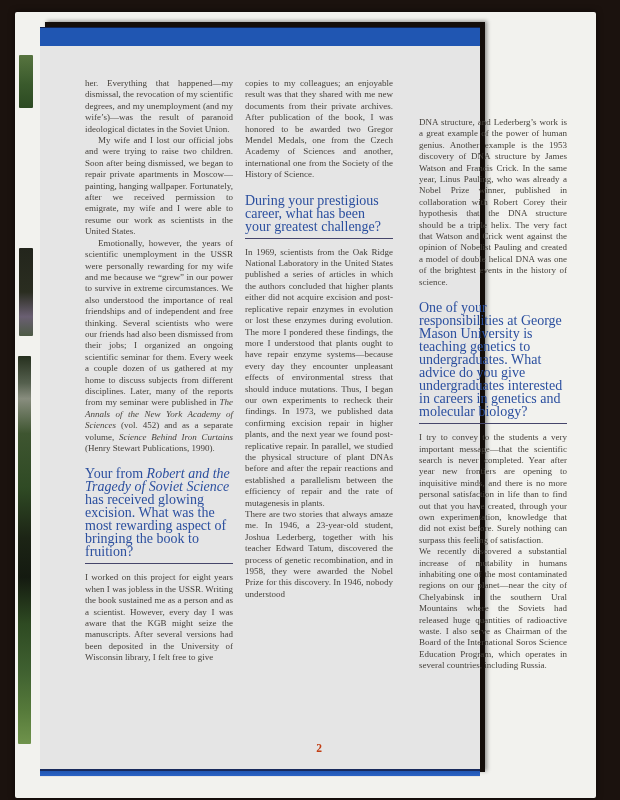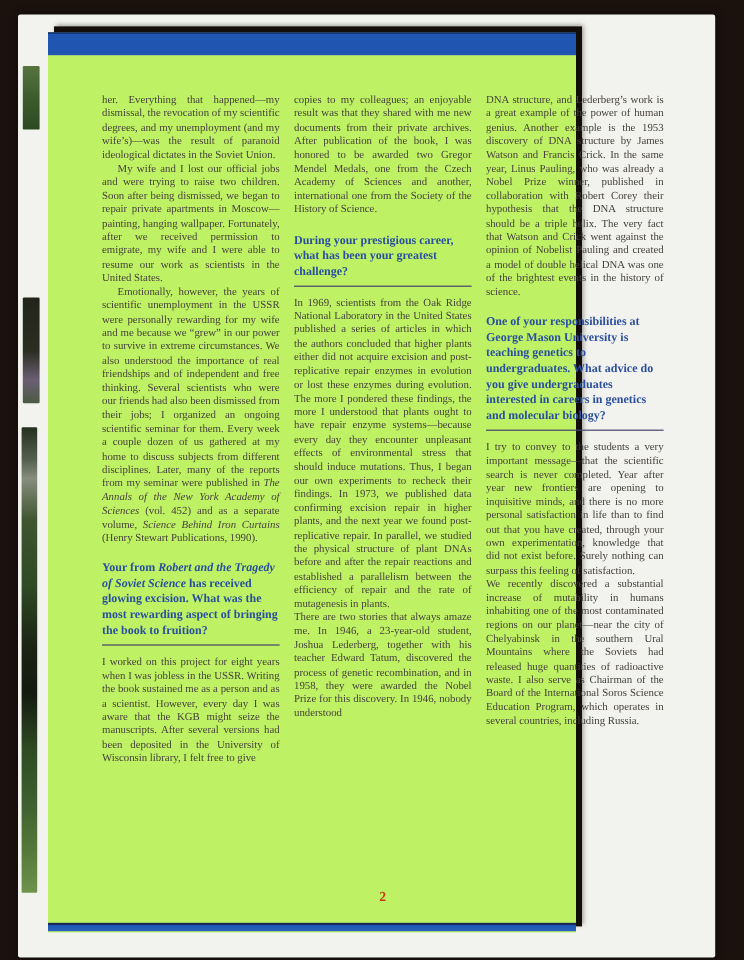--- a/index.html
+++ b/index.html
@@ -33,21 +33,21 @@
     background: linear-gradient(180deg,
       #26301e 0%, #55604e 7%, #888d7e 11%, #3e5530 20%,
       #2f4a24 34%, #1c2415 47%, #141a10 57%, #2e4a22 69%,
       #3f6030 81%, #55793a 91%, #6f934b 100%);
   }
   
   .page {
     position: absolute;
     left: 40px; top: 27px;
     width: 440px; height: 750px;
-    background: #bef264;
+    background: #e5e5e5;
     box-shadow: 5px -5px 0 0 #140e0a, 7px -6px 4px rgba(0,0,0,0.4);
   }
   .topbar {
     position: absolute;
     left: 0; top: 0; right: 0;
     height: 19px;
     background: #2056b2;
     border-top: 1px solid #10214d;
   }
   .bottombar {
@@ -60,30 +60,30 @@
     position: absolute;
     top: 51px;
     width: 148px;
     color: #46423c;
     font-size: 9px;
     line-height: 11.4px;
     text-align: justify;
   }
   .col-0 { left: 45px; }
   .col-1 { left: 205px; }
-  .col-2 { left: 365px; }
+  .col-2 { left: 379px; margin-top: 39px; }
   .para { margin: 0; }
   .para.indent { text-indent: 13px; font-family: Liberation Serif, serif; }
   .heading {
     margin: 13px 0 8px 0;
     padding-bottom: 5px;
     border-bottom: 1.3px solid #45456b;
     color: #2b4f9f;
-    font-weight: bold;
-    font-size: 10px;
+    font-weight: normal;
+    font-size: 14px;
     line-height: 13px;
     text-align: left;
   }
   em { font-style: italic; }
   .pagenum {
     position: absolute;
     top: 715px; left: 205px;
     width: 148px;
     text-align: center;
     color: #c23e13;

